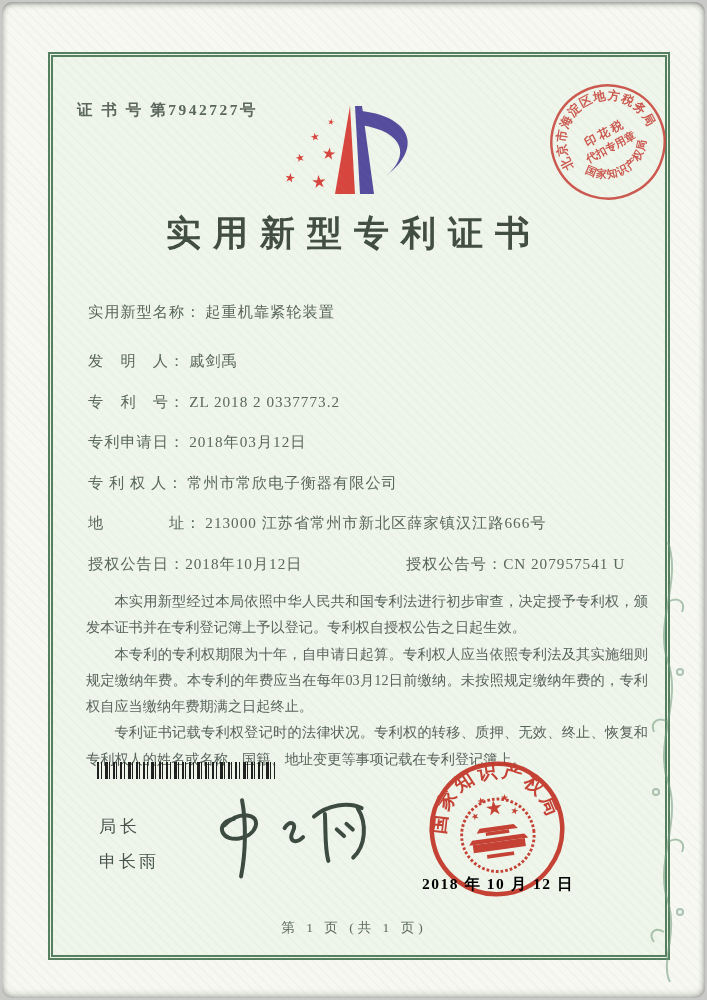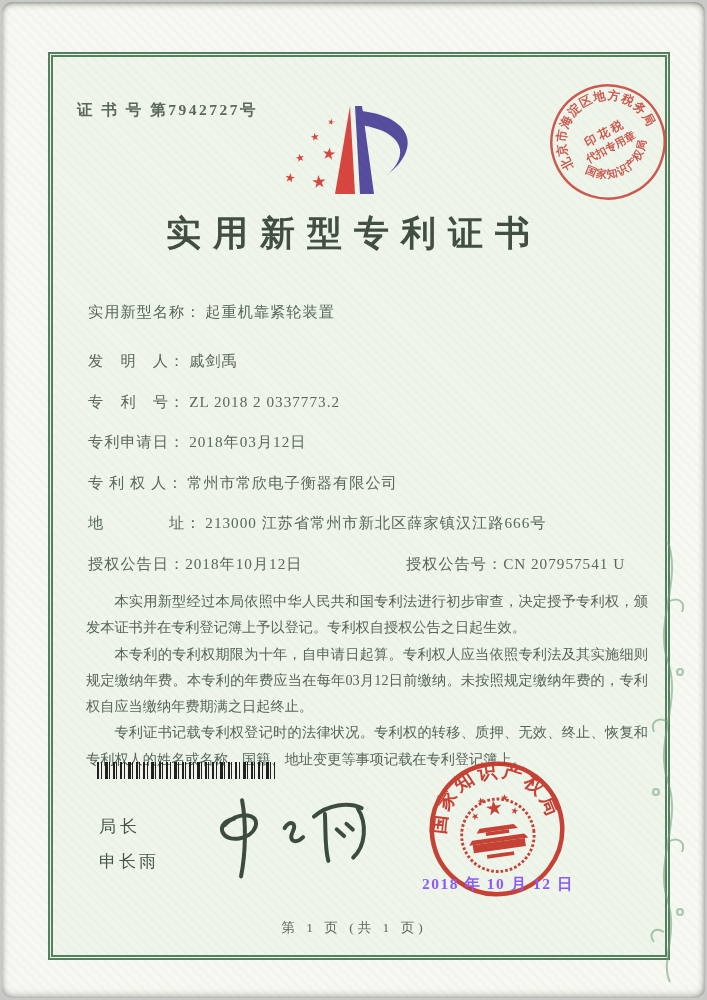--- a/index.html
+++ b/index.html
@@ -27,21 +27,21 @@
   .paras p{margin:0;text-indent:2em;}
   .barcode{left:95px;top:760px;width:178px;height:17px;
      background:repeating-linear-gradient(90deg,#1e1e1e 0 2px,transparent 2px 4px,#1e1e1e 4px 5px,
        transparent 5px 8px,#1e1e1e 8px 11px,transparent 11px 12px,#1e1e1e 12px 13px,
        transparent 13px 16px,#1e1e1e 16px 18px,transparent 18px 19px,#1e1e1e 19px 20px,transparent 20px 23px);}
   .signer-title{left:97px;top:813px;font-size:17px;letter-spacing:4px;color:#47544a;}
   .signer-name{left:97px;top:848px;font-size:17px;letter-spacing:3px;color:#47544a;}
   .sig{left:195px;top:786px;}
   .tax-seal{left:540px;top:74px;opacity:.88;}
   .cnipa-seal{left:418px;top:750px;opacity:.93;z-index:4;}
-  .seal-date{left:420px;top:872px;font-size:15.5px;letter-spacing:1.5px;color:#8b5cf6;font-weight:600;z-index:6;}
+  .seal-date{left:420px;top:872px;font-size:15.5px;letter-spacing:1.5px;color:#000000;font-weight:600;z-index:6;}
   .footer{left:46px;top:917px;width:612px;text-align:center;font-size:13.5px;letter-spacing:4px;color:#5c685c;}
   .vine{left:646px;top:540px;opacity:.55;}
   .logo{left:272px;top:100px;}
   svg text{font-family:"Liberation Serif","DejaVu Serif",serif;}
 </style>
 </head>
 <body>
 
 <div class="stage">
   <div class="paper">

